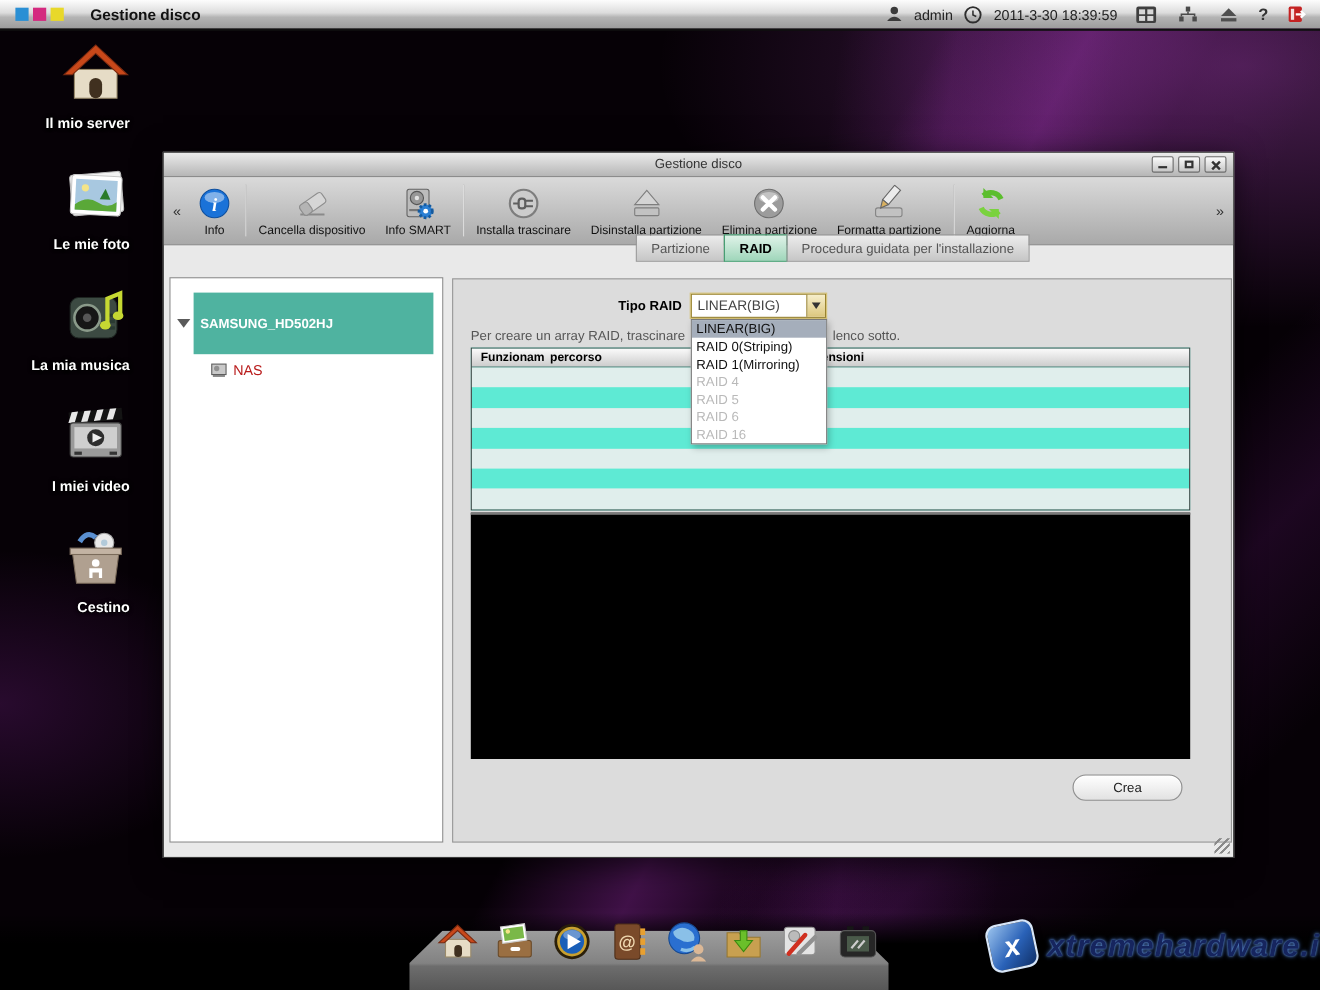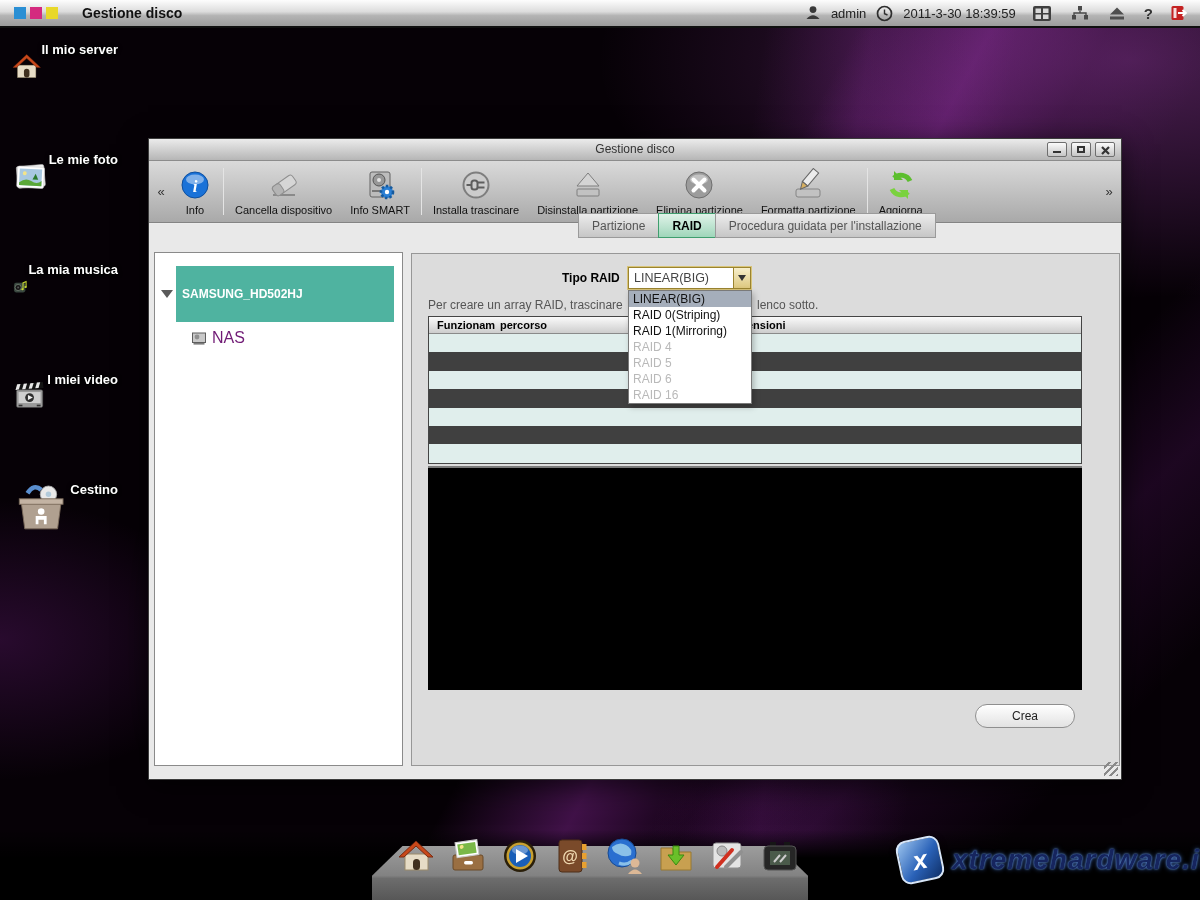--- a/index.html
+++ b/index.html
@@ -25,21 +25,21 @@
   .brand-squares { display:flex; gap:4px; margin-left:14px; }
   .brand-squares i { width:12px; height:12px; display:block; }
   .topbar-title { margin-left:24px; font-size:14px; font-weight:bold; color:#111; }
   .topbar-right { margin-left:auto; display:flex; align-items:center; gap:10px; margin-right:12px; }
   .topbar-right .txt { font-size:13px; color:#222; }
   .tb-ic { display:flex; align-items:center; justify-content:center; }
   .help-glyph { font-size:15px; font-weight:bold; color:#333; }
 
   
   .desk-col { position:absolute; left:12px; top:36px; width:106px; z-index:5; }
-  .desk-item { height:110px; display:flex; flex-direction:row; align-items:flex-start; cursor:pointer; }
+  .desk-item { height:110px; display:flex; flex-direction:column; align-items:flex-end; cursor:pointer; }
   .desk-item svg { width:62px; height:62px; }
   .desk-label { margin-top:6px; font-size:13px; font-weight:bold; color:#fff;
     text-shadow:0 1px 2px #000, 0 0 4px #000; white-space:nowrap; }
 
   
   .window { position:absolute; left:148px; top:138px; width:974px; height:642px;
     background:#ececec; border:1px solid #3c3c3c; box-shadow:0 6px 26px rgba(0,0,0,.65); z-index:100; }
   .titlebar { height:22px; background:linear-gradient(#ebebeb,#b6b6b6);
     border-bottom:1px solid #8c8c8c; position:relative; }
   .titlebar-text { text-align:center; font-size:12px; color:#333; line-height:21px; }
@@ -72,40 +72,40 @@
 
   
   .tree-panel { position:absolute; left:5px; top:113px; width:249px; height:514px;
     background:#fff; border:1px solid #8a8a8a; }
   .tree-root-row { margin:13px 8px 0 6px; display:flex; align-items:center; cursor:pointer; }
   .tri-down { width:0; height:0; border-left:6px solid transparent; border-right:6px solid transparent;
     border-top:8px solid #5a5a5a; margin-right:3px; }
   .tree-root-label { flex:1; background:#4fb3a0; color:#fff; font-weight:bold; font-size:12px;
     padding:21px 6px; }
   .tree-child-row { margin:7px 0 0 36px; display:flex; align-items:center; gap:4px;
-    font-size:16px; color:#701a75; cursor:pointer; }
+    font-size:13px; color:#b91c1c; cursor:pointer; }
 
   
   .main-panel { position:absolute; left:262px; top:114px; width:709px; height:513px;
     background:#dcdcdc; border:1px solid #979797; }
   .tipo-label { position:absolute; left:150px; top:17px; font-size:12px; font-weight:bold; color:#000; }
   .raid-select { position:absolute; left:216px; top:13px; width:123px; height:22px; background:#fff;
     border:1px solid #9a8430; box-shadow:0 0 0 1px #d8c478; cursor:pointer; }
   .raid-select .val { font-size:12.5px; color:#444; line-height:20px; padding-left:5px; }
   .raid-select .arrow-box { position:absolute; right:0; top:0; bottom:0; width:17px;
     background:linear-gradient(#f6eecb,#ddc87f); border-left:1px solid #9a8430;
     display:flex; align-items:center; justify-content:center; }
   .raid-select .arrow-box i { width:0; height:0; border-left:4px solid transparent;
     border-right:4px solid transparent; border-top:6px solid #333; }
 
   .instr { position:absolute; top:44px; font-size:12px; color:#555; white-space:nowrap; }
   .instr.before { left:16px; }
   .instr.after { left:345px; }
 
-  .raid-table { position:absolute; left:16px; top:62px; width:654px; background:#404040;
+  .raid-table { position:absolute; left:16px; top:62px; width:654px; background:#5eead4;
     border:1px solid #454545; }
   .rt-header { height:17px; background:linear-gradient(#fafafa,#cdcdcd);
     border-bottom:1px solid #8a8a8a; position:relative; font-size:11px; font-weight:bold; color:#000; }
   .rt-header span { position:absolute; top:2px; }
   .rt-h0 { left:8px; } .rt-h1 { left:71px; } .rt-h2 { left:318px; }
   .rt-row { height:18.4px; }
   .rt-row:nth-child(even) { background:#e0eeec; }
 
   .black-area { position:absolute; left:16px; top:212px; width:654px; height:224px;
     background:#000; border-top:2px solid #7a7a7a; }

